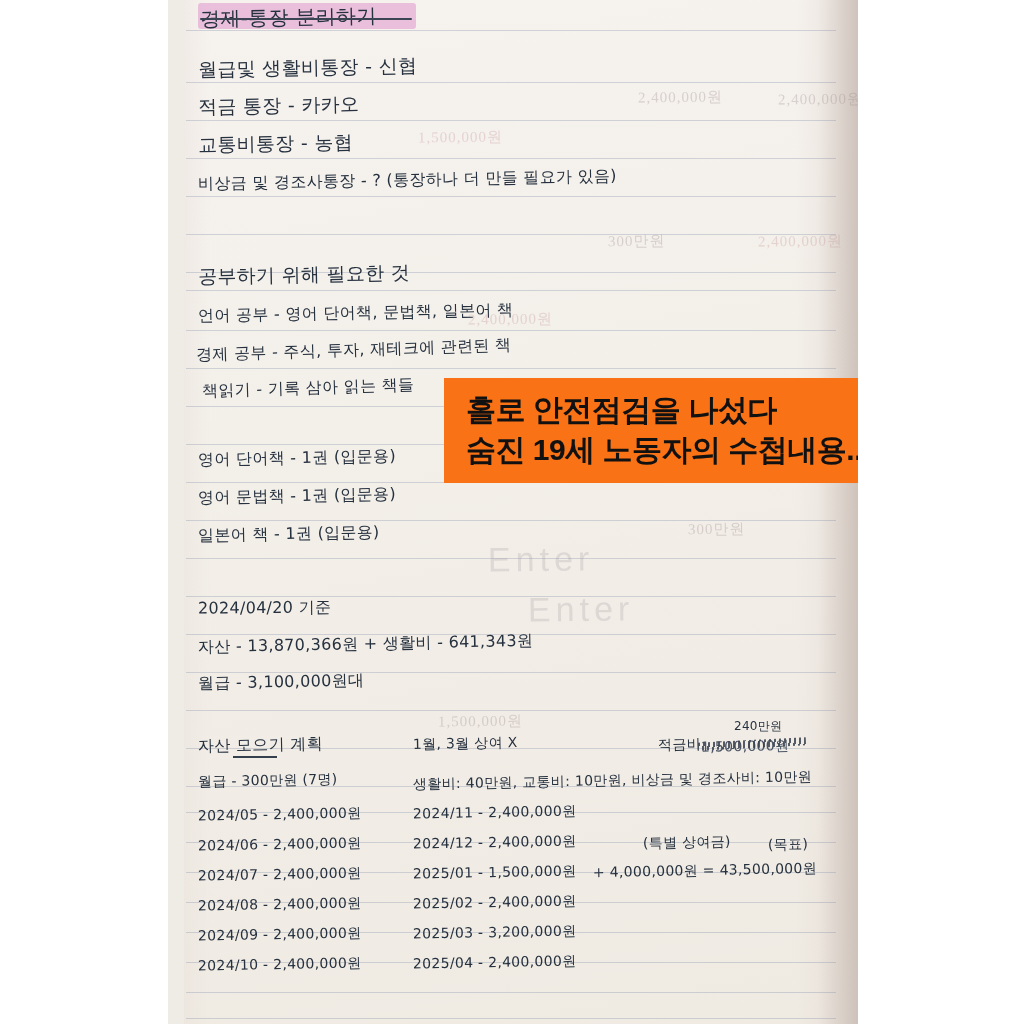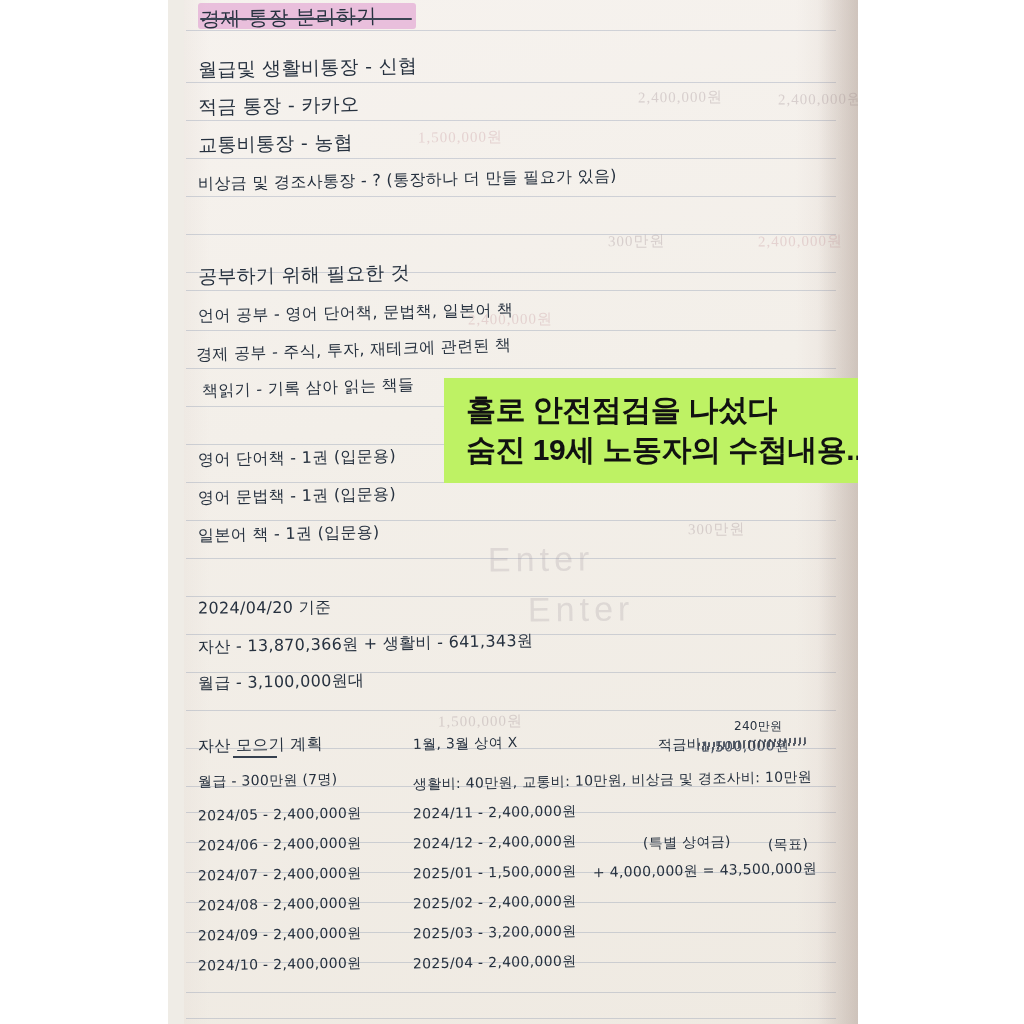--- a/index.html
+++ b/index.html
@@ -111,21 +111,21 @@
     opacity: 0.85;
     transform: rotate(-3deg);
   }
 
   
   #caption {
     position: absolute;
     left: 444px;
     top: 378px;
     width: 540px;
-    background: #bef264;
+    background: #f97316;
     padding: 12px 16px 14px 22px;
     box-sizing: border-box;
   }
   #caption .cl {
     display: block;
     color: #111111;
     font-family: "Liberation Sans", sans-serif;
     font-weight: bold;
     font-size: 30px;
     line-height: 1.32;

